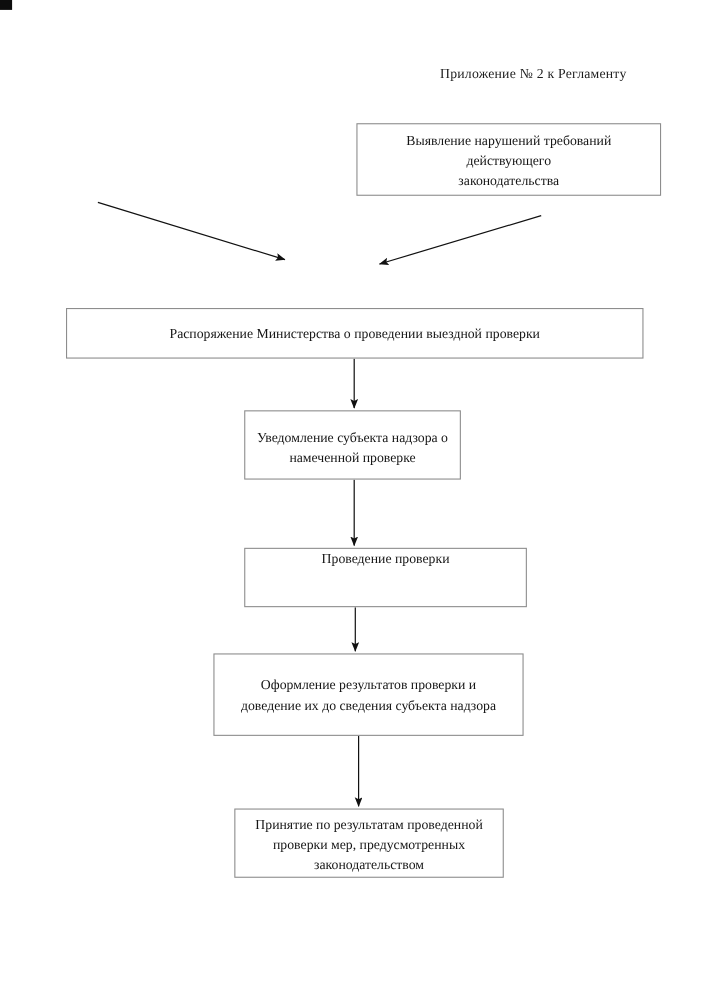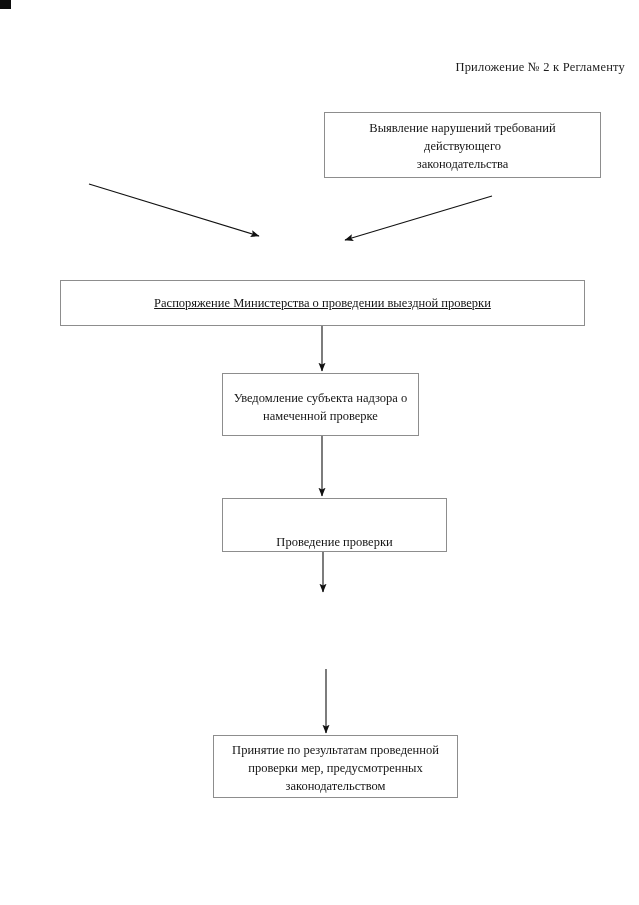--- a/index.html
+++ b/index.html
@@ -24,21 +24,21 @@
     top: 0px;
     width: 11px;
     height: 9px;
     background: #0d0d0d;
   }
   .header-note {
     position: absolute;
     left: 400px;
     top: 60px;
     width: 225px;
-    text-align: right;
+    text-align: left;
     font-size: 12.5px;
     letter-spacing: 0.2px;
     color: #1c1c1c;
     white-space: nowrap;
   }
   .node {
     position: absolute;
     border: 1px solid #8d8d8d;
     background: #ffffff;
     box-sizing: border-box;
@@ -50,23 +50,23 @@
     color: #151515;
   }
   .node .label {
     display: block;
     padding: 0 6px;
     white-space: pre-line;
   }
   
   #node-plan        { left: 16px;  top: 118px; width: 212px; height: 58px;  align-items: center; }
   #node-violation   { left: 324px; top: 112px; width: 277px; height: 66px;  align-items: flex-start; padding-top: 6px; }
-  #node-order       { left: 60px;  top: 280px; width: 525px; height: 46px;  align-items: center; text-decoration: underline; }
+  #node-order       { left: 60px;  top: 280px; width: 525px; height: 46px;  align-items: center; }
   #node-notice      { left: 222px; top: 373px; width: 197px; height: 63px;  align-items: flex-start; padding-top: 15px; }
-  #node-inspection  { left: 222px; top: 498px; width: 225px; height: 54px;  align-items: flex-end; }
+  #node-inspection  { left: 222px; top: 498px; width: 257px; height: 54px;  align-items: flex-start; }
   #node-results     { left: 194px; top: 594px; width: 282px; height: 75px;  align-items: center; }
   #node-measures    { left: 213px; top: 735px; width: 245px; height: 63px;  align-items: flex-start; padding-top: 5px; }
 
   #arrows {
     position: absolute;
     left: 0;
     top: 0;
     width: 639px;
     height: 905px;
     pointer-events: none;
@@ -113,20 +113,24 @@
 
   <div class="node" id="node-notice">
     <span class="label">Уведомление субъекта надзора о
 намеченной проверке</span>
   </div>
 
   <div class="node" id="node-inspection">
     <span class="label">Проведение проверки</span>
   </div>
 
+  <div class="node" id="node-results">
+    <span class="label">Оформление  результатов проверки  и
+доведение их до сведения субъекта надзора</span>
+  </div>
 
   <div class="node" id="node-measures">
     <span class="label">Принятие по результатам проведенной
 проверки мер, предусмотренных
 законодательством</span>
   </div>
 
 </div>
 
 </body></html>

